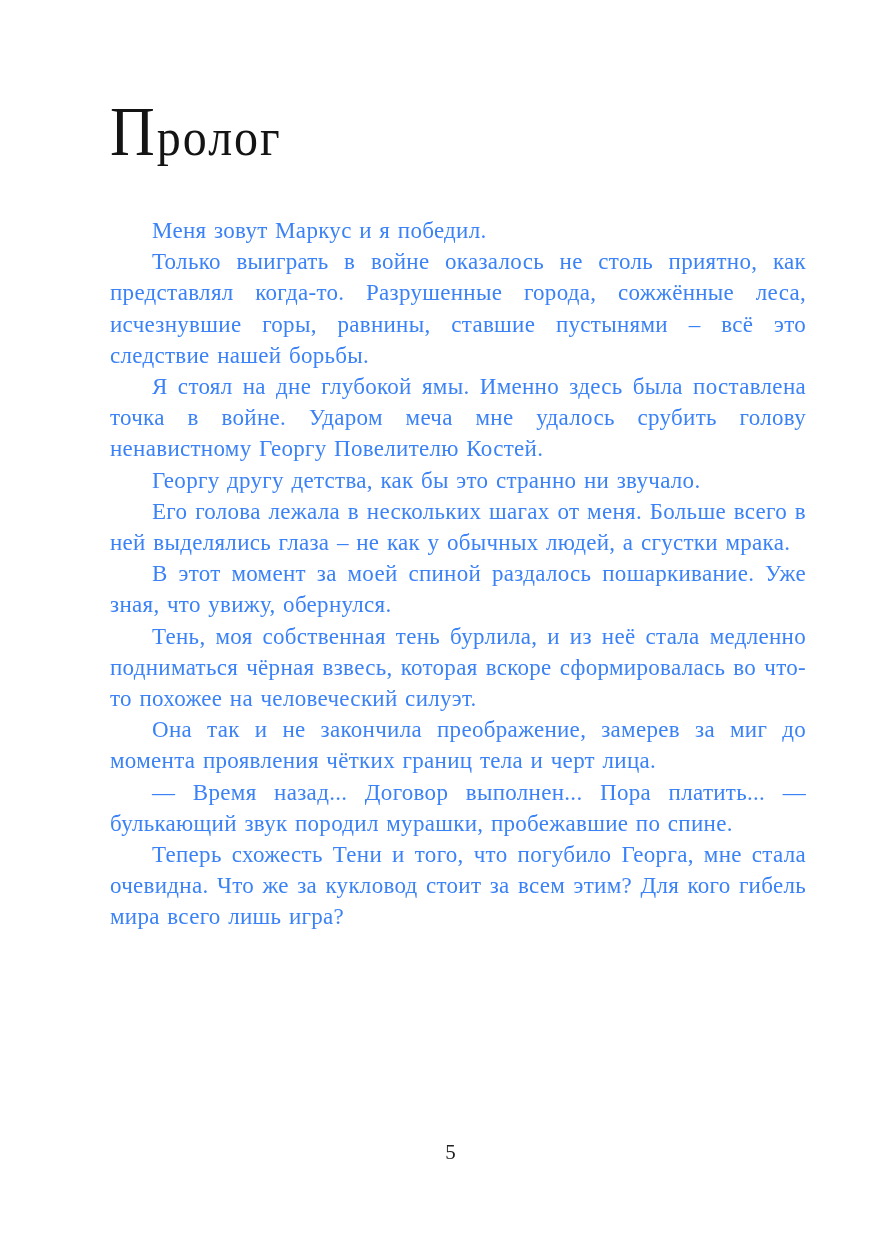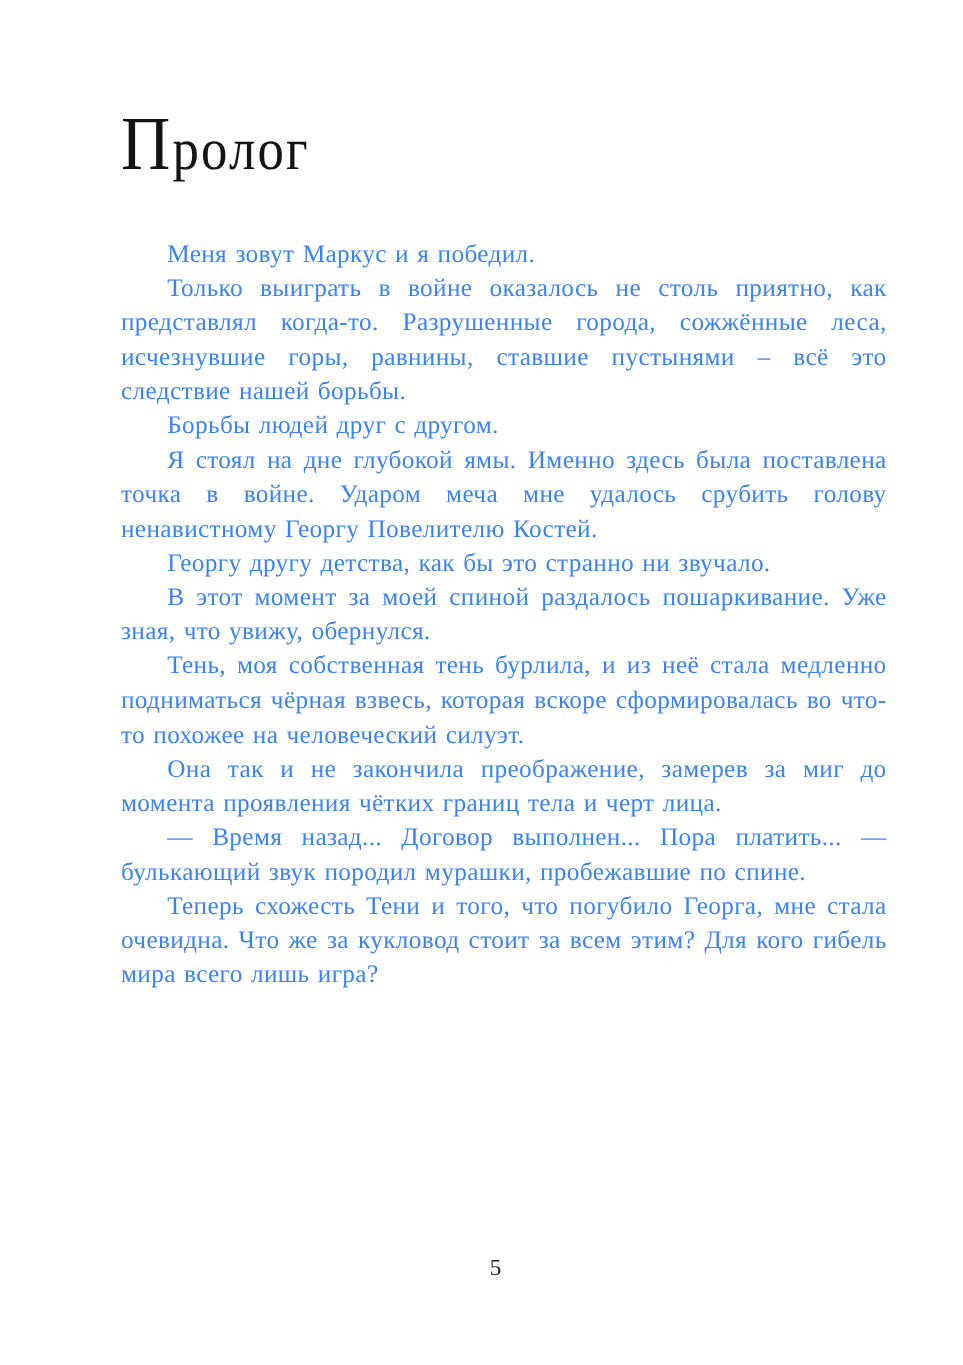--- a/index.html
+++ b/index.html
@@ -59,23 +59,23 @@
 </head>
 <body>
 
 <div class="page">
   <div class="content">
     <h1 class="chapter-title">Пролог</h1>
 
     <div class="body-text">
       <p>Меня зовут Маркус и я победил.</p>
       <p>Только выиграть в войне оказалось не столь приятно, как представлял когда-то. Разрушенные города, сожжённые леса, исчезнувшие горы, равнины, ставшие пустынями – всё это следствие нашей борьбы.</p>
-      <p>Борьбы людей друг с другом.</p>
       <p>Я стоял на дне глубокой ямы. Именно здесь была поставлена точка в войне. Ударом меча мне удалось срубить голову ненавистному Георгу Повелителю Костей.</p>
       <p>Георгу другу детства, как бы это странно ни звучало.</p>
+      <p>Его голова лежала в нескольких шагах от меня. Больше всего в ней выделялись глаза – не как у обычных людей, а сгустки мрака.</p>
       <p>В этот момент за моей спиной раздалось пошаркивание. Уже зная, что увижу, обернулся.</p>
       <p>Тень, моя собственная тень бурлила, и из неё стала медленно подниматься чёрная взвесь, которая вскоре сформировалась во что-то похожее на человеческий силуэт.</p>
       <p>Она так и не закончила преображение, замерев за миг до момента проявления чётких границ тела и черт лица.</p>
       <p>— Время назад... Договор выполнен... Пора платить... — булькающий звук породил мурашки, пробежавшие по спине.</p>
       <p>Теперь схожесть Тени и того, что погубило Георга, мне стала очевидна. Что же за кукловод стоит за всем этим? Для кого гибель мира всего лишь игра?</p>
     </div>
   </div>
 
   <div class="page-number">5</div>
 </div>

